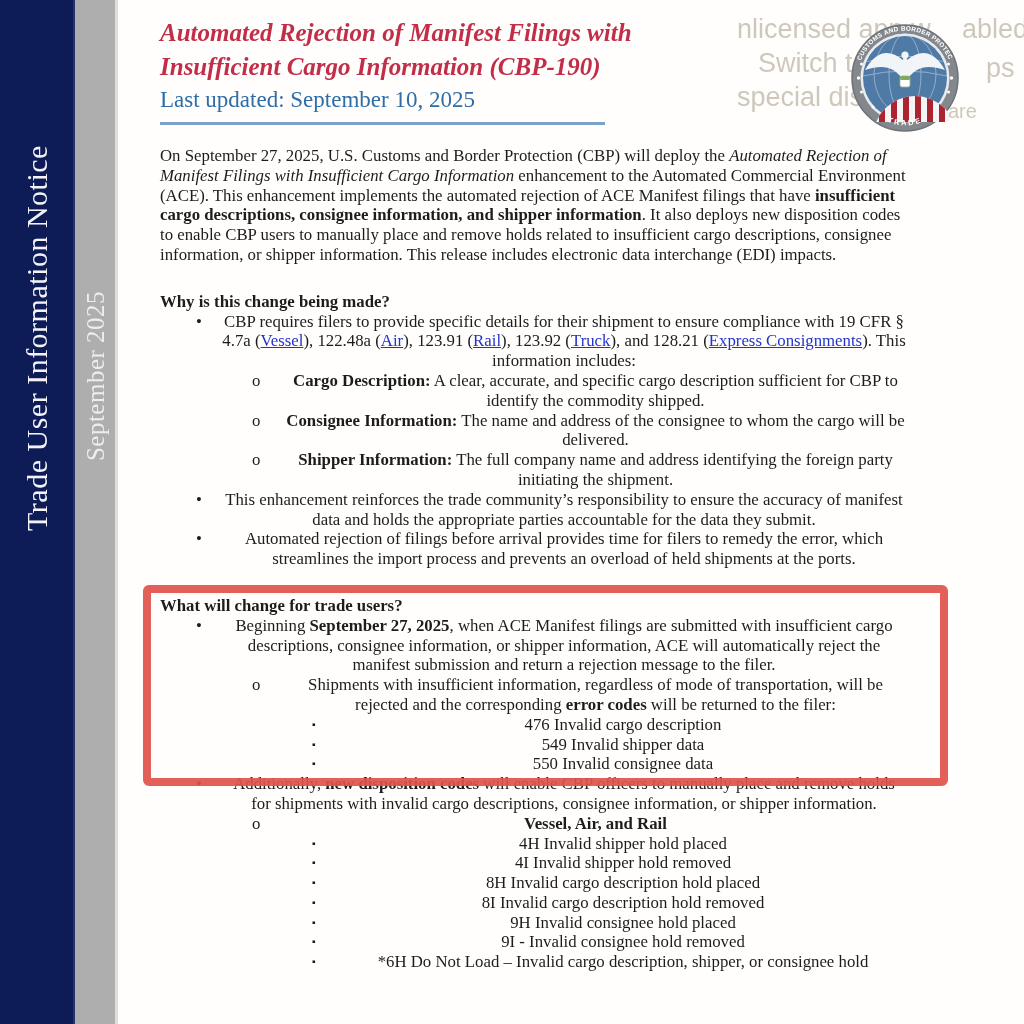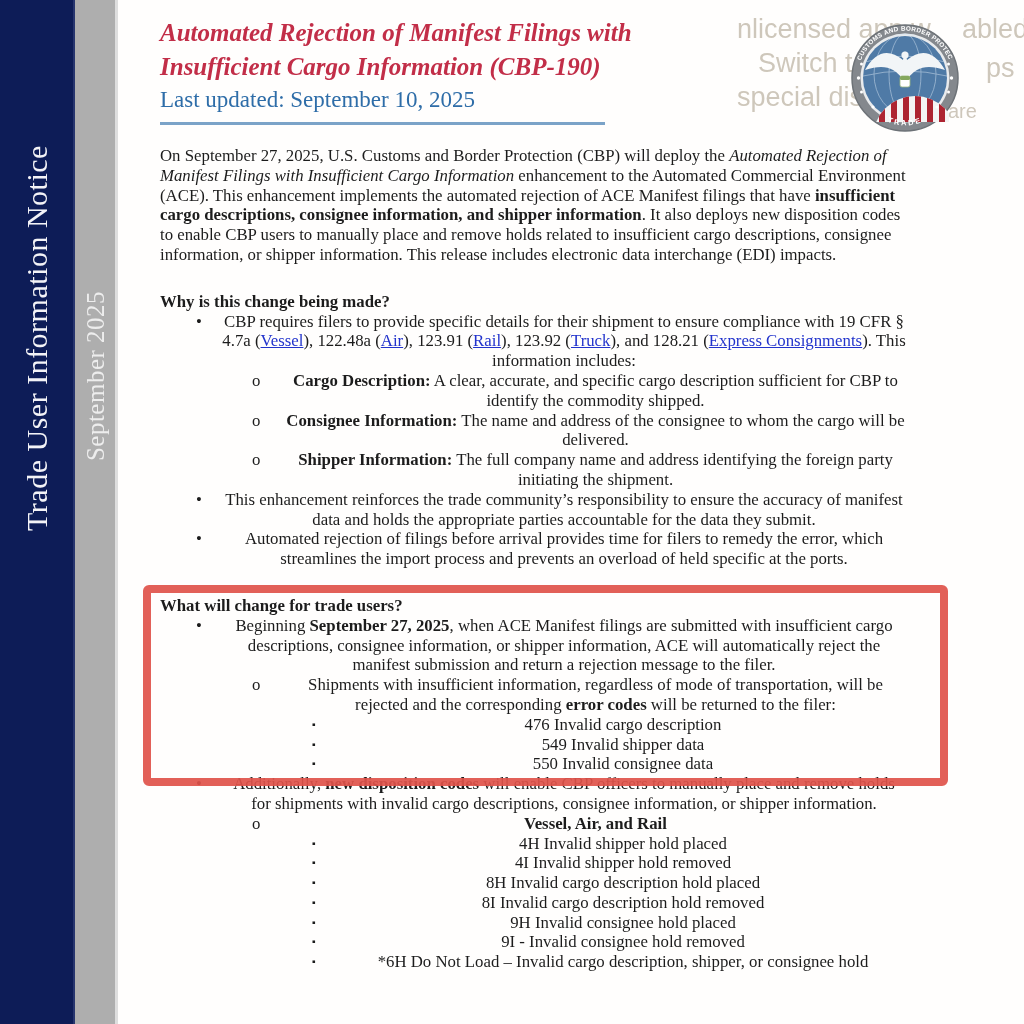--- a/index.html
+++ b/index.html
@@ -151,21 +151,21 @@
       <div class="li lvl2">
         <span class="marker">o</span>
         <span class="txt"><span class="b">Shipper Information:</span><span> The full company name and address identifying the foreign party initiating the shipment.</span></span>
       </div>
       <div class="li lvl1">
         <span class="marker">•</span>
         <span class="txt"><span>This enhancement reinforces the trade community’s responsibility to ensure the accuracy of manifest data and holds the appropriate parties accountable for the data they submit.</span></span>
       </div>
       <div class="li lvl1">
         <span class="marker">•</span>
-        <span class="txt"><span>Automated rejection of filings before arrival provides time for filers to remedy the error, which streamlines the import process and prevents an overload of held specific at the ports.</span></span>
+        <span class="txt"><span>Automated rejection of filings before arrival provides time for filers to remedy the error, which streamlines the import process and prevents an overload of held shipments at the ports.</span></span>
       </div>
       <div class="h"><span class="b">What will change for trade users?</span></div>
       <div class="li lvl1">
         <span class="marker">•</span>
         <span class="txt"><span>Beginning </span><span class="b">September 27, 2025</span><span>, when ACE Manifest filings are submitted with insufficient cargo descriptions, consignee information, or shipper information, ACE will automatically reject the manifest submission and return a rejection message to the filer.</span></span>
       </div>
       <div class="li lvl2">
         <span class="marker">o</span>
         <span class="txt"><span>Shipments with insufficient information, regardless of mode of transportation, will be rejected and the corresponding </span><span class="b">error codes</span><span> will be returned to the filer:</span></span>
       </div>

